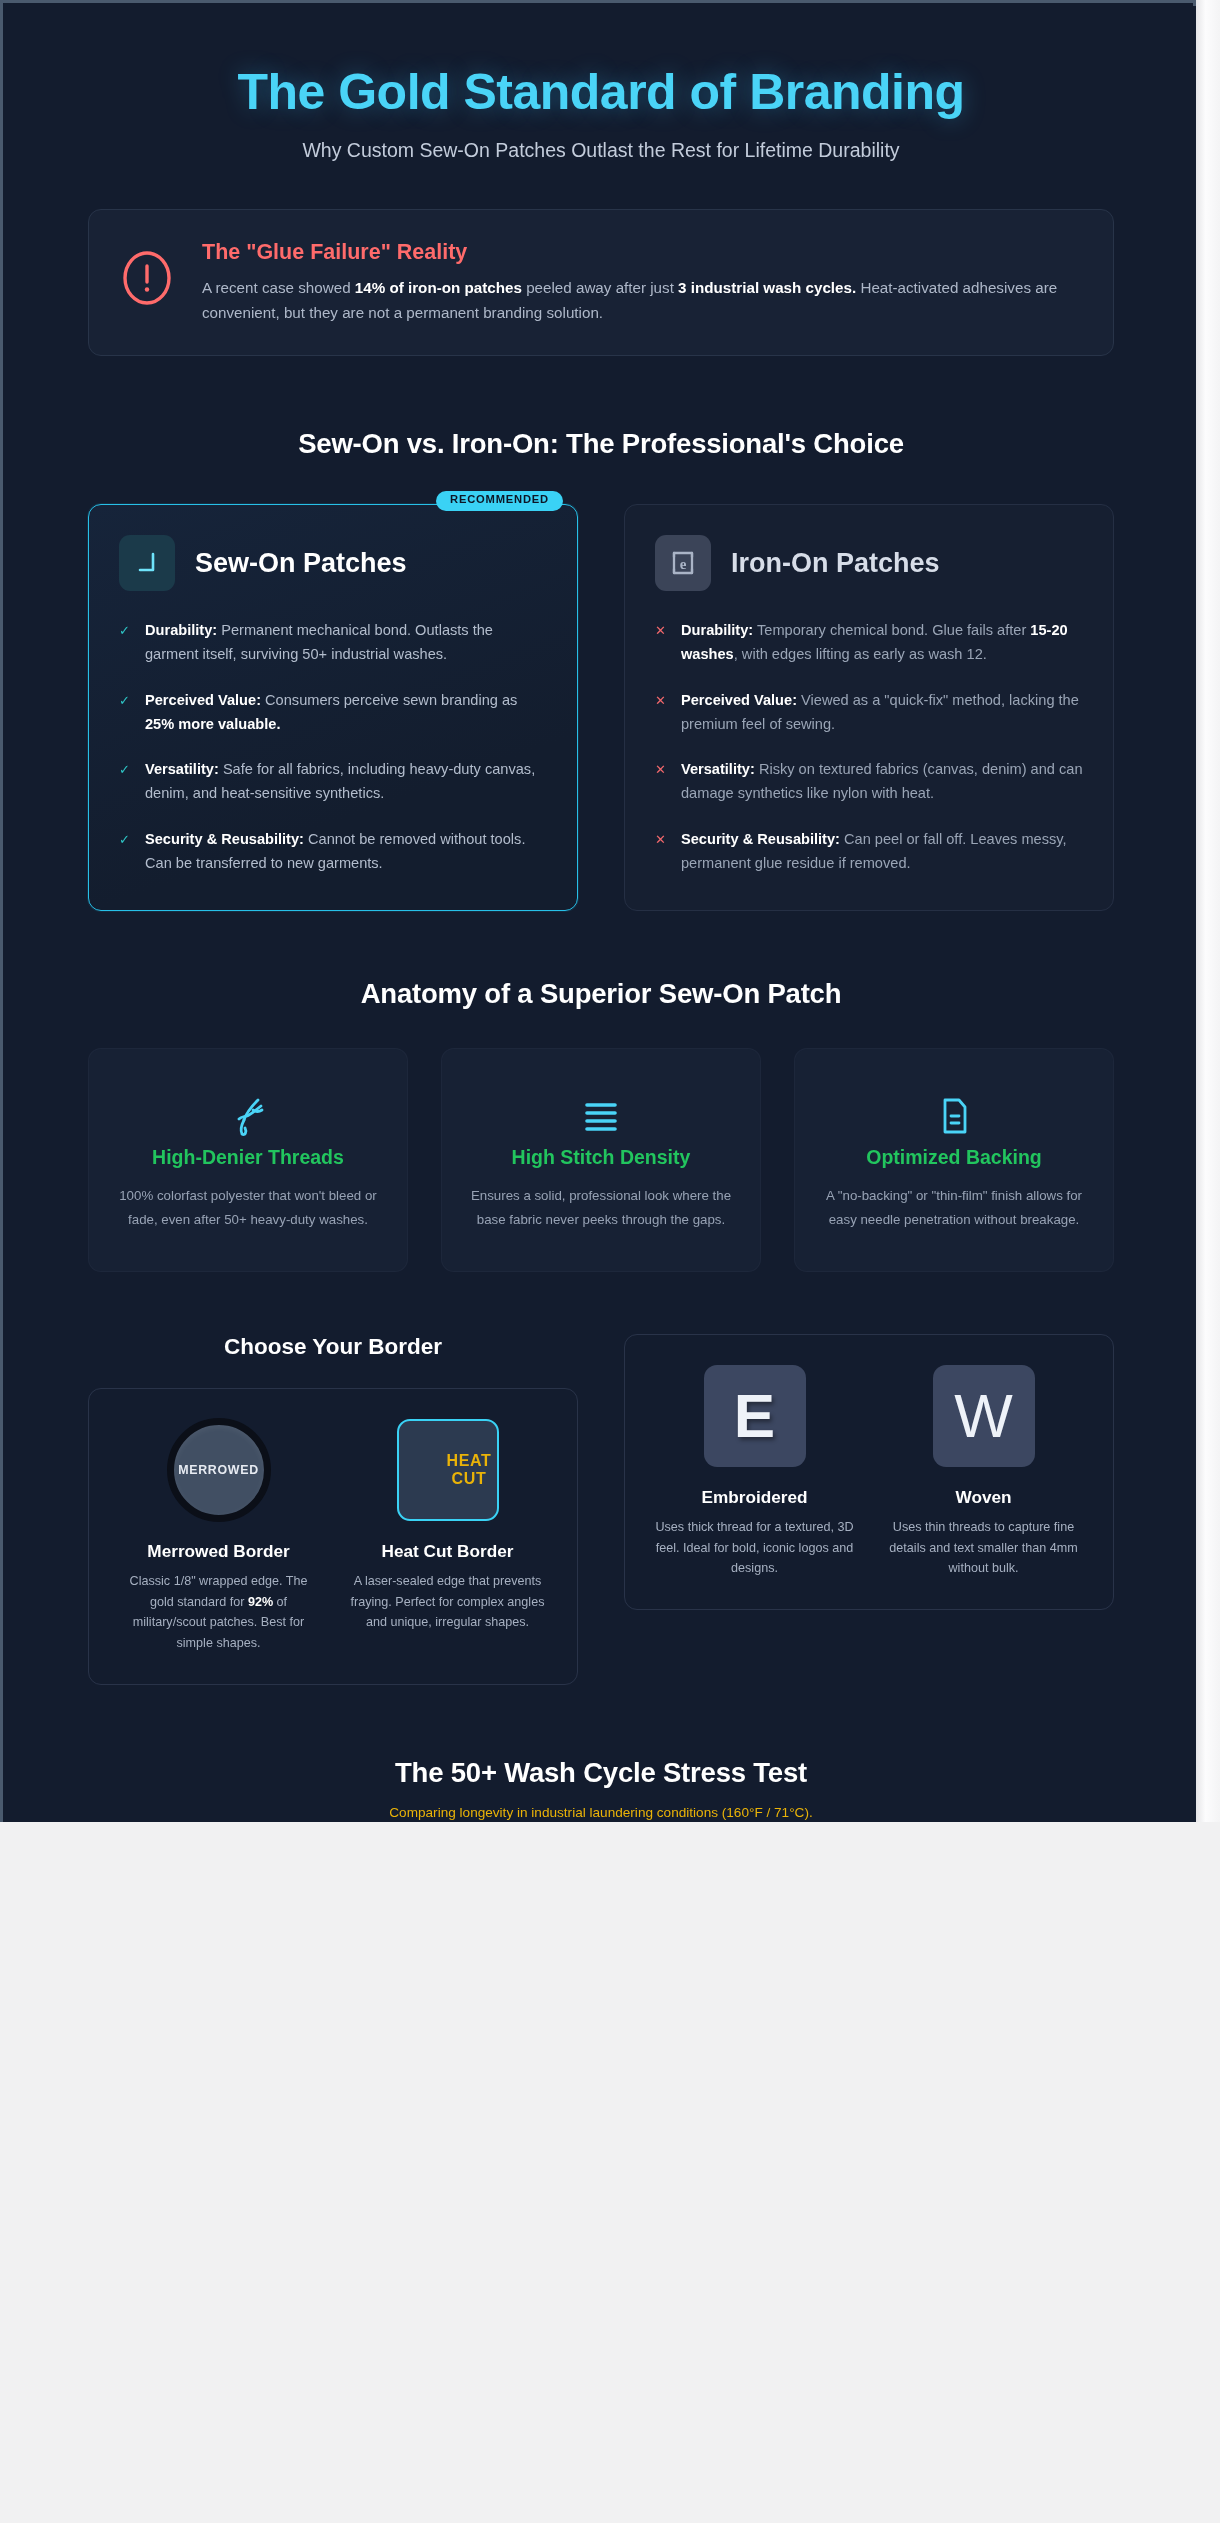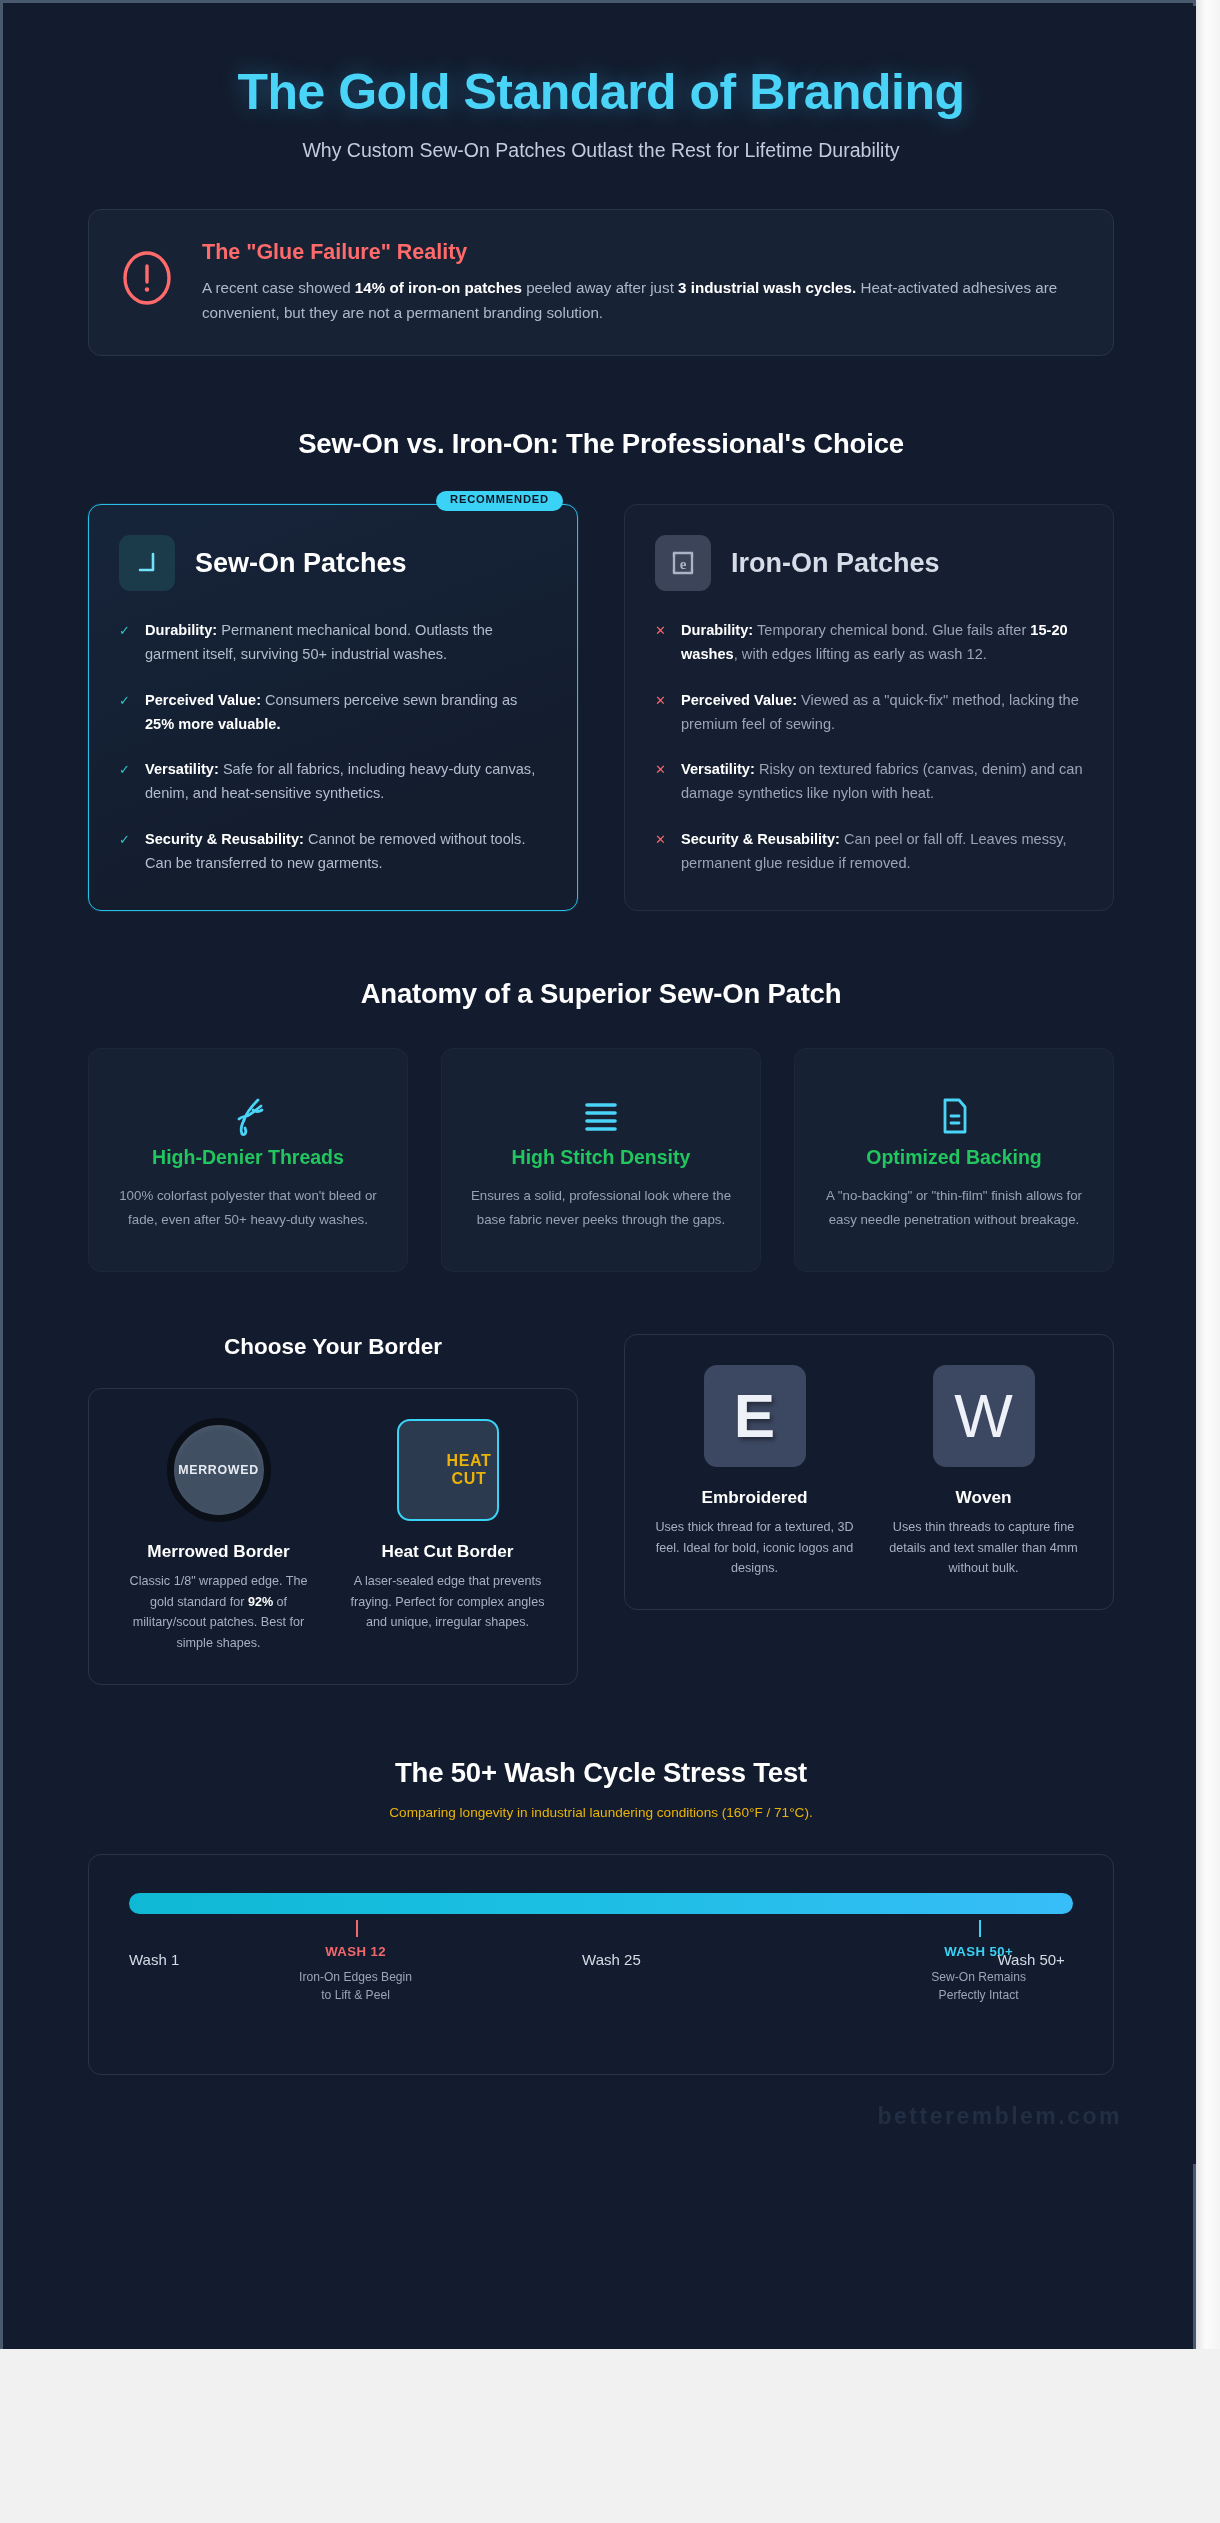--- a/index.html
+++ b/index.html
@@ -4,21 +4,21 @@
 <style>
   * { box-sizing: border-box; margin: 0; padding: 0; }
 
   html, body {
     background: #f1f1f2;
     font-family: "Liberation Sans", sans-serif;
   }
 
   #viewport {
     width: 1220px;
-    height: 2349px;
+    height: 1822px;
     position: relative;
     background: #ffffff;
     overflow: hidden;
   }
 
   
   #page-frame {
     position: absolute;
     left: 0; top: 0;
     width: 1196px;

